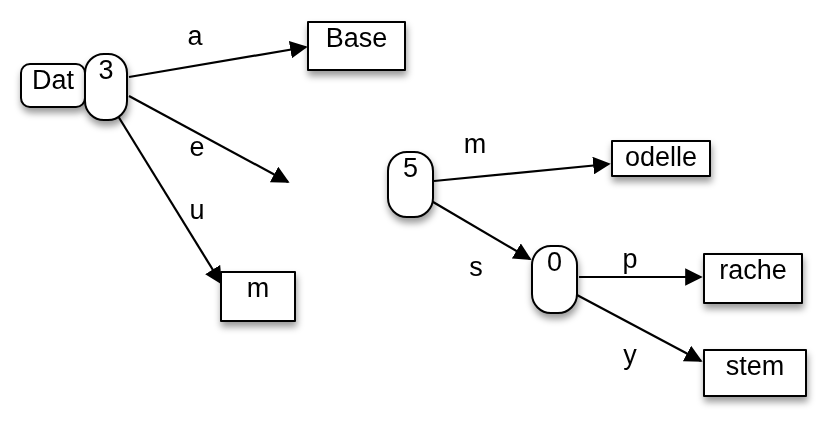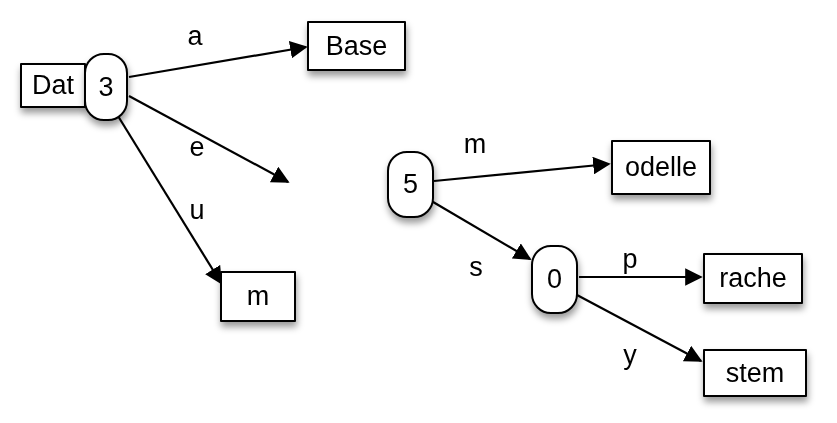--- a/index.html
+++ b/index.html
@@ -18,21 +18,21 @@
   .edges {
     position: absolute;
     left: 0; top: 0;
     z-index: 1;
   }
   .node {
     position: absolute;
     background: #ffffff;
     border: 2.5px solid #000000;
     display: flex;
-    align-items: center;
+    align-items: flex-start;
     justify-content: center;
     font-size: 27px;
     color: #000000;
     box-shadow: 1px 5px 7px rgba(0,0,0,0.40);
   }
   .node.rect {
     z-index: 2;
     border-radius: 1px;
   }
   .node.oval {
@@ -62,40 +62,40 @@
     </defs>
     <line x1="129" y1="77" x2="306" y2="47" stroke="#000000" stroke-width="2.2" marker-end="url(#arrow)"></line>
     <line x1="129" y1="96" x2="288" y2="182" stroke="#000000" stroke-width="2.2" marker-end="url(#arrow)"></line>
     <line x1="118" y1="116" x2="221" y2="283" stroke="#000000" stroke-width="2.2" marker-end="url(#arrow)"></line>
     <line x1="434" y1="181" x2="609" y2="164" stroke="#000000" stroke-width="2.2" marker-end="url(#arrow)"></line>
     <line x1="428" y1="199" x2="530" y2="259" stroke="#000000" stroke-width="2.2" marker-end="url(#arrow)"></line>
     <line x1="579" y1="277" x2="701" y2="277" stroke="#000000" stroke-width="2.2" marker-end="url(#arrow)"></line>
     <line x1="577" y1="295" x2="701" y2="361" stroke="#000000" stroke-width="2.2" marker-end="url(#arrow)"></line>
   </svg>
 
-  <div class="node rect" style="left:20px; top:63px; width:66px; height:45px;">
+  <div class="node rect" style="left:20px; top:63px; width:66px; height:45px;border-radius:10px;">
     <span>Dat</span>
   </div>
   <div class="node oval" style="left:84px; top:53px; width:44px; height:68px;">
     <span>3</span>
   </div>
 
   <div class="node rect" style="left:307px; top:21px; width:99px; height:50px;">
     <span>Base</span>
   </div>
 
   <div class="node oval" style="left:387px; top:151px; width:47px; height:67px;">
     <span>5</span>
   </div>
 
   <div class="node rect" style="left:220px; top:271px; width:76px; height:51px;">
     <span>m</span>
   </div>
 
-  <div class="node rect" style="left:611px; top:140px; width:100px; height:55px;">
+  <div class="node rect" style="left:611px; top:140px; width:100px; height:37px;">
     <span>odelle</span>
   </div>
 
   <div class="node oval" style="left:531px; top:245px; width:47px; height:69px;">
     <span>0</span>
   </div>
 
   <div class="node rect" style="left:703px; top:253px; width:100px; height:51px;">
     <span>rache</span>
   </div>

